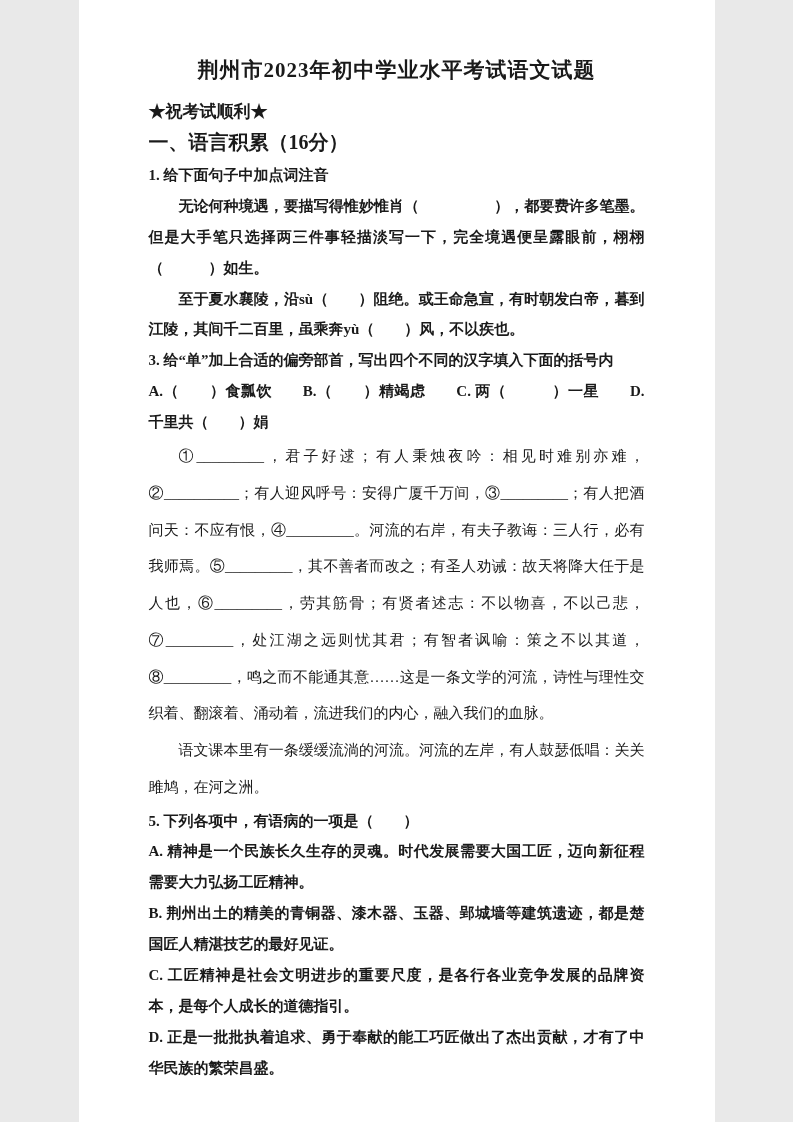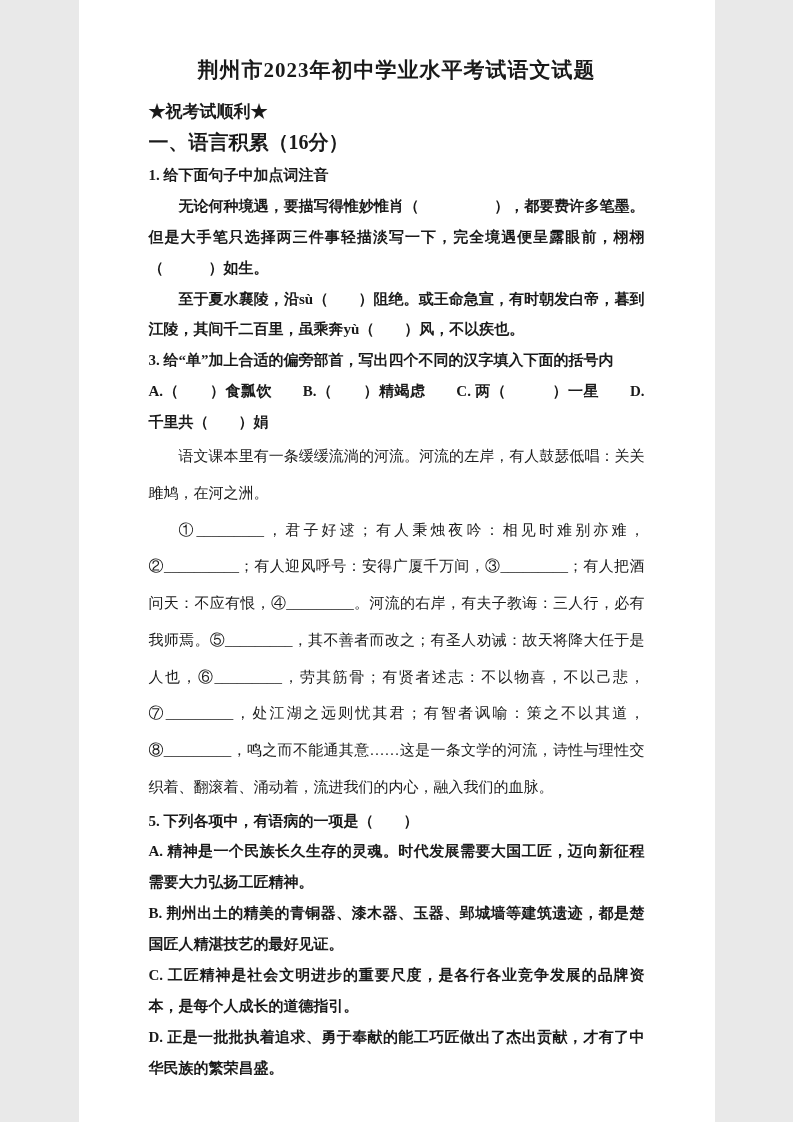--- a/index.html
+++ b/index.html
@@ -75,22 +75,22 @@
   <div>
     <p class="qtext indent">至于夏水襄陵，沿sù（　　）阻绝。或王命急宣，有时朝发白帝，暮到江陵，其间千二百里，虽乘奔yù（　　）风，不以疾也。</p>
   </div>
 
   <div>
     <p class="qtext">3. 给“单”加上合适的偏旁部首，写出四个不同的汉字填入下面的括号内</p>
     <p class="qtext">A.（　　）食瓢饮　　B.（　　）精竭虑　　C. 两（　　　）一星　　D. 千里共（　　）娟</p>
   </div>
 
   <div>
+    <p class="q4text indent">①_________，君子好逑；有人秉烛夜吟：相见时难别亦难，②__________；有人迎风呼号：安得广厦千万间，③_________；有人把酒问天：不应有恨，④_________。河流的右岸，有夫子教诲：三人行，必有我师焉。⑤_________，其不善者而改之；有圣人劝诫：故天将降大任于是人也，⑥_________，劳其筋骨；有贤者述志：不以物喜，不以己悲，⑦_________，处江湖之远则忧其君；有智者讽喻：策之不以其道，⑧_________，鸣之而不能通其意……这是一条文学的河流，诗性与理性交织着、翻滚着、涌动着，流进我们的内心，融入我们的血脉。</p>
     <p class="q4text indent">语文课本里有一条缓缓流淌的河流。河流的左岸，有人鼓瑟低唱：关关雎鸠，在河之洲。</p>
-    <p class="q4text indent">①_________，君子好逑；有人秉烛夜吟：相见时难别亦难，②__________；有人迎风呼号：安得广厦千万间，③_________；有人把酒问天：不应有恨，④_________。河流的右岸，有夫子教诲：三人行，必有我师焉。⑤_________，其不善者而改之；有圣人劝诫：故天将降大任于是人也，⑥_________，劳其筋骨；有贤者述志：不以物喜，不以己悲，⑦_________，处江湖之远则忧其君；有智者讽喻：策之不以其道，⑧_________，鸣之而不能通其意……这是一条文学的河流，诗性与理性交织着、翻滚着、涌动着，流进我们的内心，融入我们的血脉。</p>
   </div>
 
   <div>
     <p class="qtext">5. 下列各项中，有语病的一项是（　　）</p>
     <p class="qtext">A. 精神是一个民族长久生存的灵魂。时代发展需要大国工匠，迈向新征程需要大力弘扬工匠精神。</p>
     <p class="qtext">B. 荆州出土的精美的青铜器、漆木器、玉器、郢城墙等建筑遗迹，都是楚国匠人精湛技艺的最好见证。</p>
     <p class="qtext">C. 工匠精神是社会文明进步的重要尺度，是各行各业竞争发展的品牌资本，是每个人成长的道德指引。</p>
     <p class="qtext">D. 正是一批批执着追求、勇于奉献的能工巧匠做出了杰出贡献，才有了中华民族的繁荣昌盛。</p>
   </div>
 

